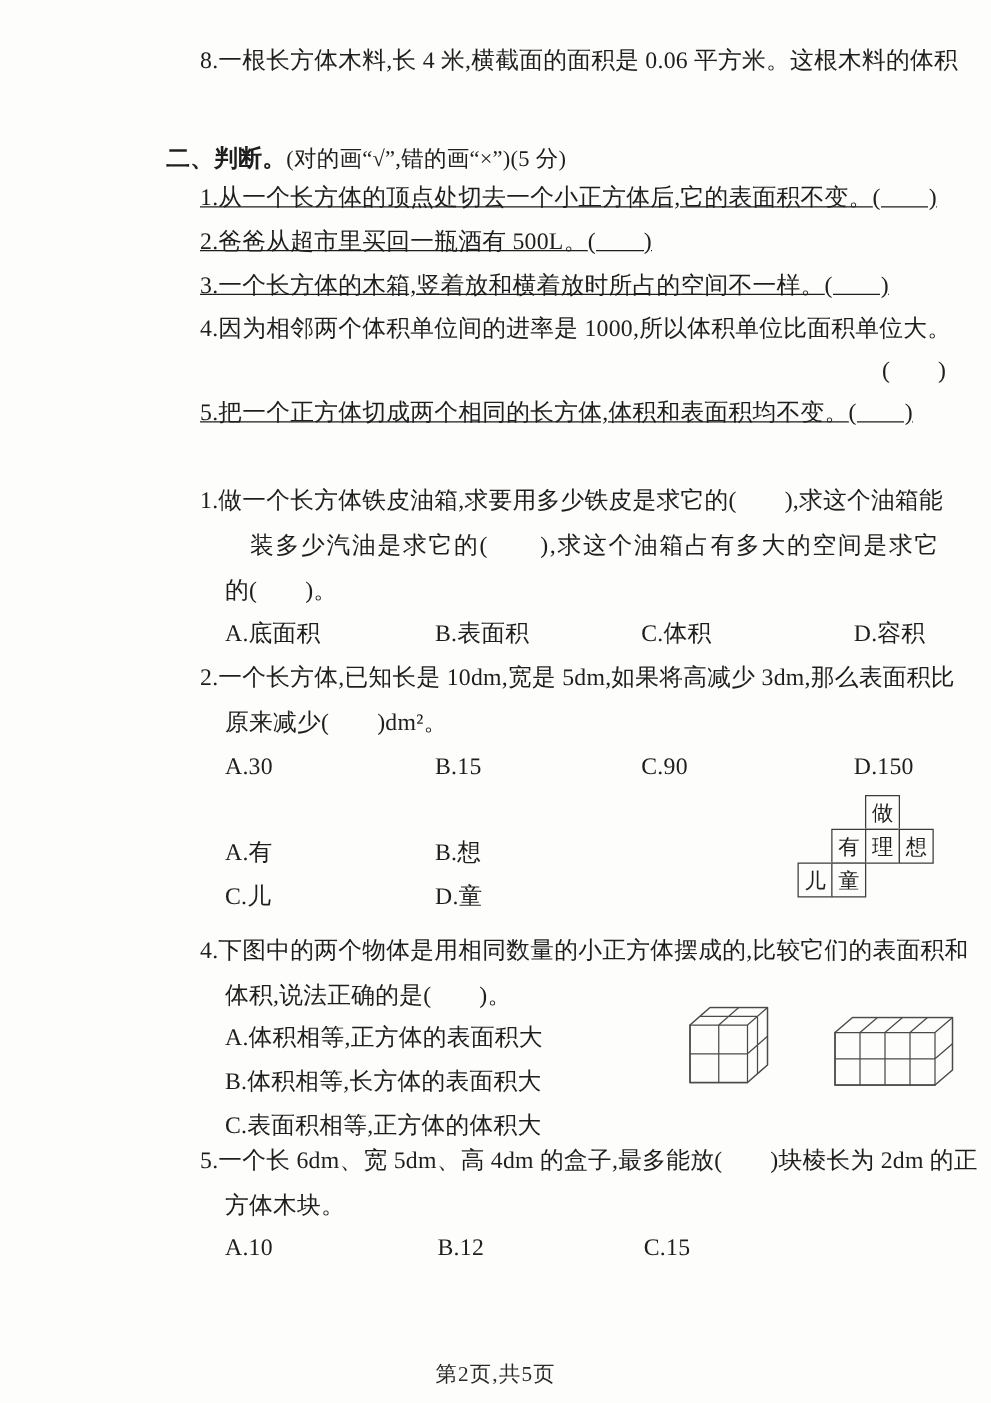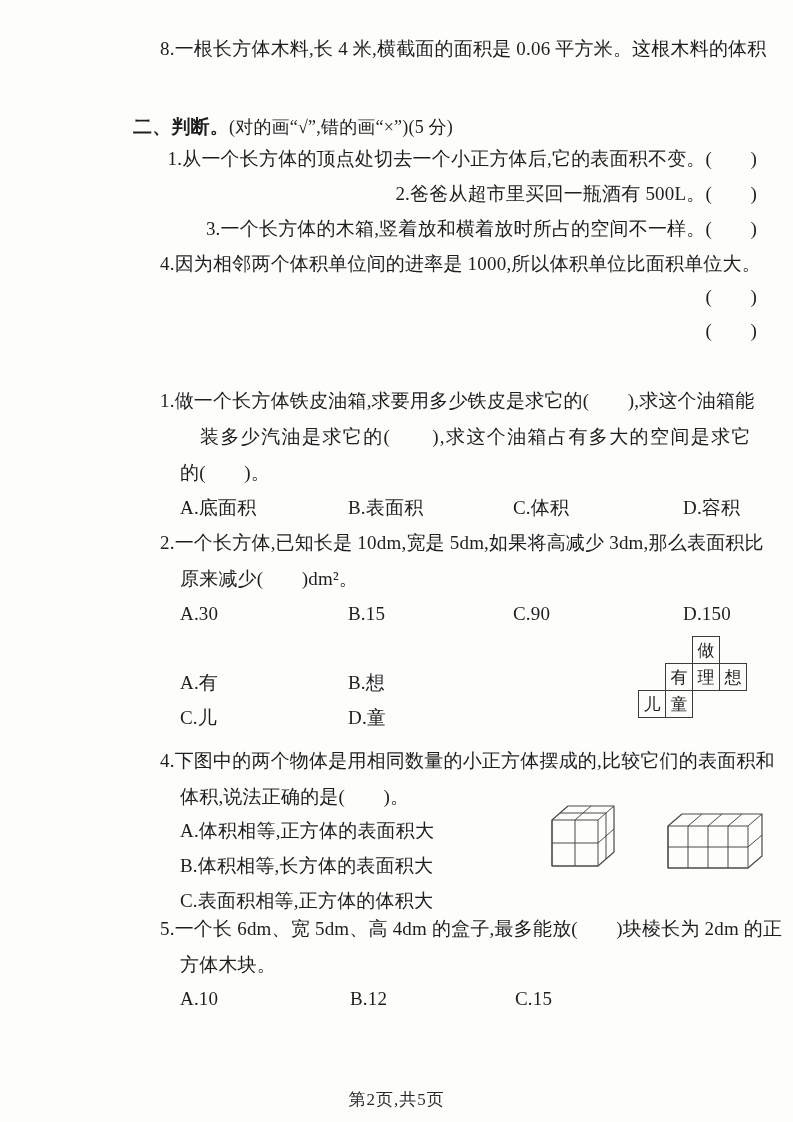--- a/index.html
+++ b/index.html
@@ -14,21 +14,21 @@
   .page { position: absolute; inset: 0; }
   .line {
     position: absolute;
     font-size: 19px;
     line-height: 26px;
     white-space: nowrap;
     letter-spacing: 0.2px;
   }
   .sec-title { font-weight: bold; }
   .note { font-size: 18px; font-weight: normal; }
-  .jrow { display: flex; justify-content: flex-end; width: 597px; }
+  .jrow { display: flex; justify-content: flex-start; width: 597px; text-decoration: underline; }
   .paren-right { width: 597px; text-align: right; }
   .opt { display: inline-block; }
   .ow1 { width: 168px; }
   .ow2 { width: 165px; }
   .ow3 { width: 170px; }
   .spread { width: 577px; margin-left: 20px; }
   
   .net { position: absolute; left: 638px; top: 636px; width: 112px; height: 84px; }
   .net .cell {
     position: absolute; width: 28px; height: 28px;
@@ -64,20 +64,21 @@
     <span>2.爸爸从超市里买回一瓶酒有 500L。</span>
     <span>(　　)</span>
   </div>
   <div class="line jrow" style="left:160px; top:216px;">
     <span>3.一个长方体的木箱,竖着放和横着放时所占的空间不一样。</span>
     <span>(　　)</span>
   </div>
   <div class="line" style="left:160px; top:251px;">4.因为相邻两个体积单位间的进率是 1000,所以体积单位比面积单位大。</div>
   <div class="line paren-right" style="left:160px; top:284px;">(　　)</div>
   <div class="line jrow" style="left:160px; top:318px;">
+    <span>5.把一个正方体切成两个相同的长方体,体积和表面积均不变。</span>
     <span>(　　)</span>
   </div>
 
 
   <div class="line" style="left:160px; top:388px;">1.做一个长方体铁皮油箱,求要用多少铁皮是求它的(　　),求这个油箱能</div>
   <div class="line spread" style="left:180px; top:424px; letter-spacing:1.4px;">装多少汽油是求它的(　　),求这个油箱占有多大的空间是求它</div>
   <div class="line" style="left:180px; top:460px;">的(　　)。</div>
   <div class="line" style="left:180px; top:495px;">
     <span class="opt ow1">A.底面积</span><span class="opt ow2">B.表面积</span><span class="opt ow3">C.体积</span><span class="opt">D.容积</span>
   </div>

